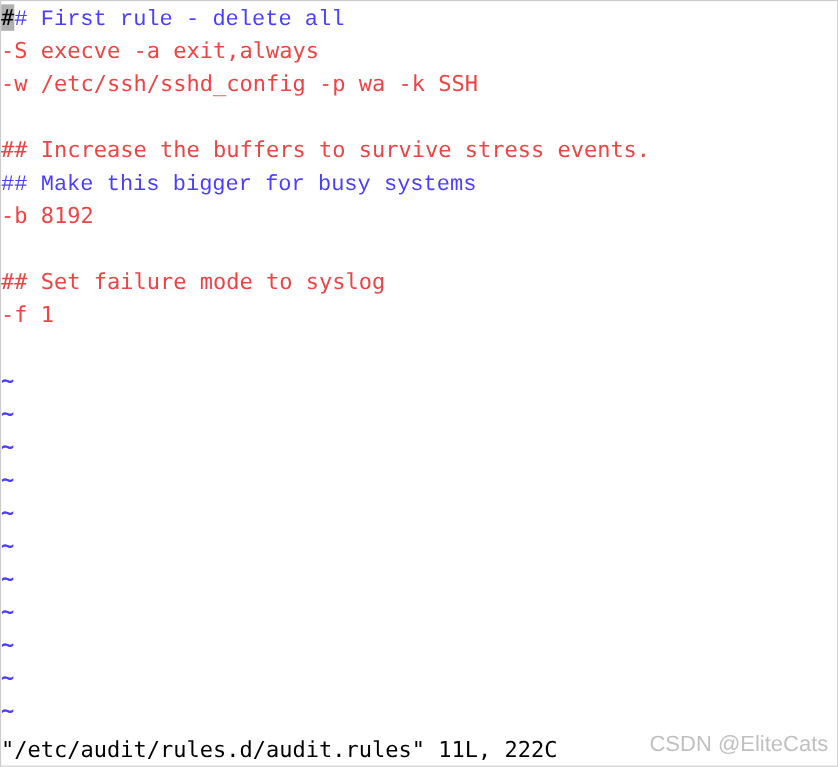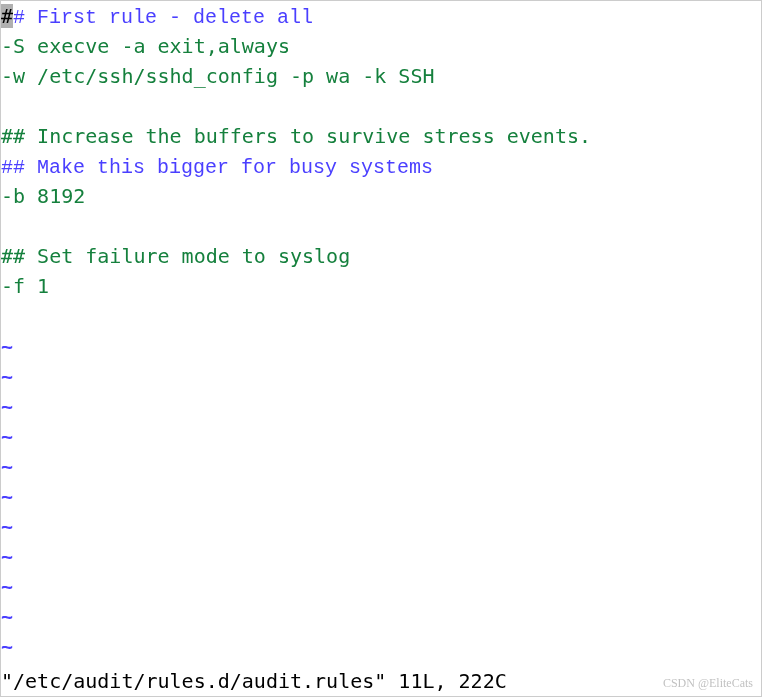--- a/index.html
+++ b/index.html
@@ -32,42 +32,42 @@
     }
     .cursor-highlight {
       background: #b0b0b0;
       color: #000;
     }
     .comment {
       color: #4a3fff;
       font-family: Liberation Mono, monospace;
     }
     .normal {
-      color: #15803d;
+      color: #ef4444;
     }
     .tilde {
       color: #4a3fff;
       font-weight: bold;
     }
     .status-line {
       position: absolute;
       bottom: 0;
       left: 0;
       width: 100%;
       height: 30px;
       white-space: pre;
       color: #000;
     }
     .watermark {
       position: absolute;
       bottom: 4px;
       right: 8px;
       color: rgba(150,150,150,0.6);
-      font-size: 12px;
-      font-family: Liberation Serif, serif;
+      font-size: 20px;
+      font-family: Liberation Sans, sans-serif;
       pointer-events: none;
     }
   </style>
 </head>
 <body>
 
 <div class="editor" id="editor-area"><div class="line"><span class="cursor-highlight">#</span><span class="comment"># First rule - delete all</span></div><div class="line"><span class="normal">-S execve -a exit,always</span></div><div class="line"><span class="normal">-w /etc/ssh/sshd_config -p wa -k SSH</span></div><div class="line"><span class="normal"> </span></div><div class="line"><span class="normal">## Increase the buffers to survive stress events.</span></div><div class="line"><span class="comment">## Make this bigger for busy systems</span></div><div class="line"><span class="normal">-b 8192</span></div><div class="line"><span class="normal"> </span></div><div class="line"><span class="normal">## Set failure mode to syslog</span></div><div class="line"><span class="normal">-f 1</span></div><div class="line"> </div><div class="line tilde">~</div><div class="line tilde">~</div><div class="line tilde">~</div><div class="line tilde">~</div><div class="line tilde">~</div><div class="line tilde">~</div><div class="line tilde">~</div><div class="line tilde">~</div><div class="line tilde">~</div><div class="line tilde">~</div><div class="line tilde">~</div><div class="line tilde">~</div></div>
 <div class="status-line">"/etc/audit/rules.d/audit.rules" 11L, 222C</div>
 <div class="watermark">CSDN @EliteCats</div>
 

